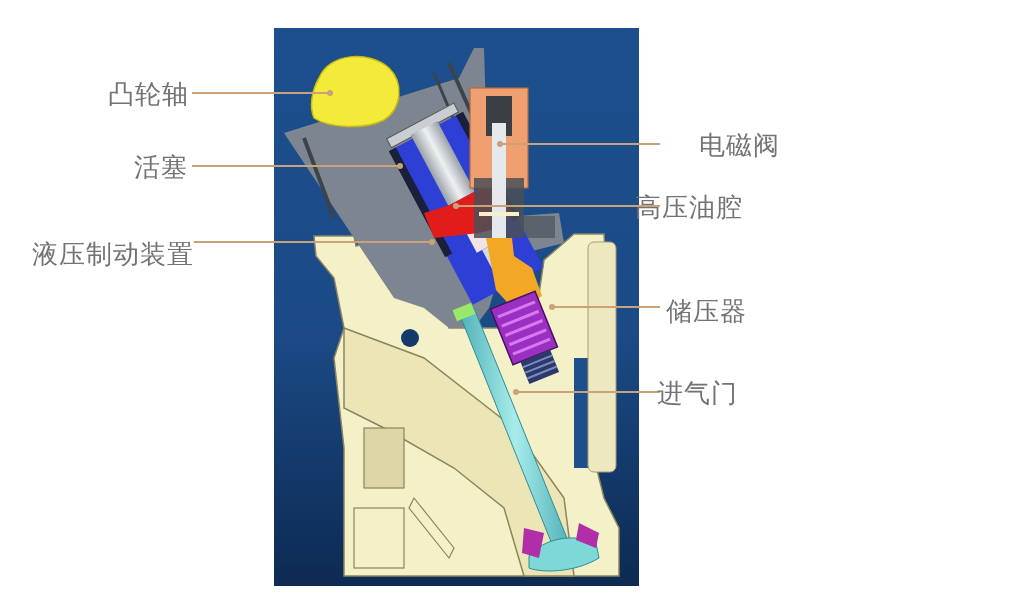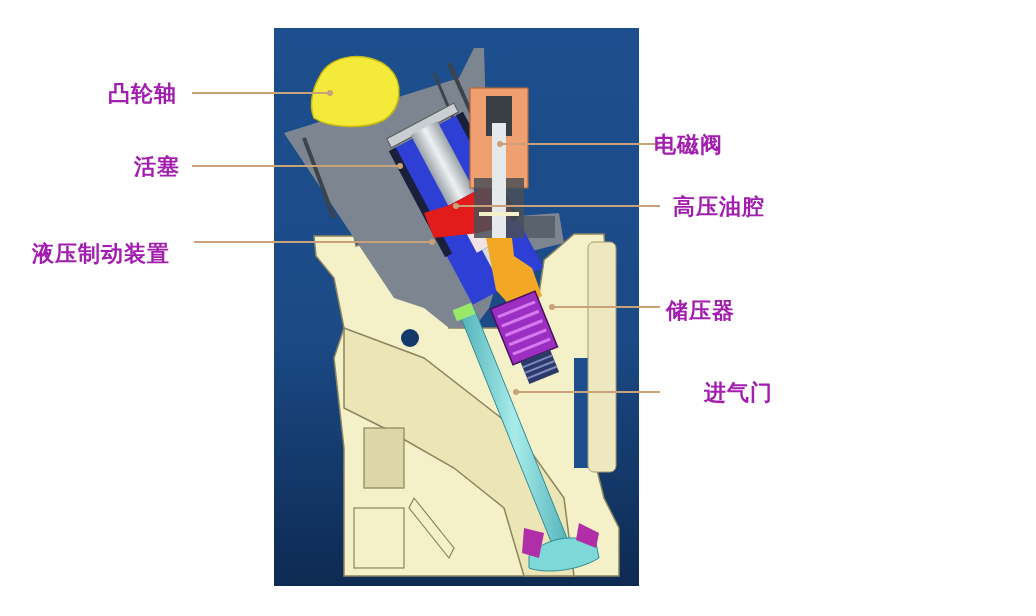--- a/index.html
+++ b/index.html
@@ -1,17 +1,17 @@
 <!DOCTYPE html>
 <html><head>
 <meta charset="utf-8">
 <style>
   html, body { margin: 0; padding: 0; background: #ffffff; }
   body { width: 1036px; height: 616px; position: relative; overflow: hidden; font-family: "DejaVu Sans", sans-serif; }
-  .label { position: absolute; font-size: 22px; color: #a21caf; font-weight: bold; letter-spacing: 1px; white-space: nowrap; line-height: 26px; }
+  .label { position: absolute; font-size: 26px; color: #737373; font-weight: normal; letter-spacing: 1px; white-space: nowrap; line-height: 26px; }
   .label.left { text-align: right; }
   .panel { position: absolute; left: 274px; top: 28px; width: 365px; height: 558px; }
   svg { position: absolute; left: 0; top: 0; }
 </style>
 </head>
 <body>
 
 <div class="panel">
   <svg width="365" height="558" viewBox="0 0 365 558">
     <defs>
@@ -115,16 +115,16 @@
   <line x1="500" y1="144" x2="660" y2="144" stroke="#c9a27a" stroke-width="2"></line>
   <line x1="456" y1="206" x2="660" y2="206" stroke="#c9a27a" stroke-width="2"></line>
   <line x1="552" y1="307" x2="660" y2="307" stroke="#c9a27a" stroke-width="2"></line>
   <line x1="516" y1="392" x2="660" y2="392" stroke="#c9a27a" stroke-width="2"></line>
 </svg>
 
 <div class="label left" style="left:108px;top:81px">凸轮轴</div>
 <div class="label left" style="left:134px;top:154px">活塞</div>
 <div class="label left" style="left:32px;top:241px">液压制动装置</div>
 
-<div class="label" style="left:654px;top:132px">电磁阀</div>
-<div class="label" style="left:673px;top:194px">高压油腔</div>
+<div class="label" style="left:699px;top:132px">电磁阀</div>
+<div class="label" style="left:635px;top:194px">高压油腔</div>
 <div class="label" style="left:666px;top:298px">储压器</div>
-<div class="label" style="left:704px;top:380px">进气门</div>
+<div class="label" style="left:657px;top:380px">进气门</div>
 
 </body></html>

